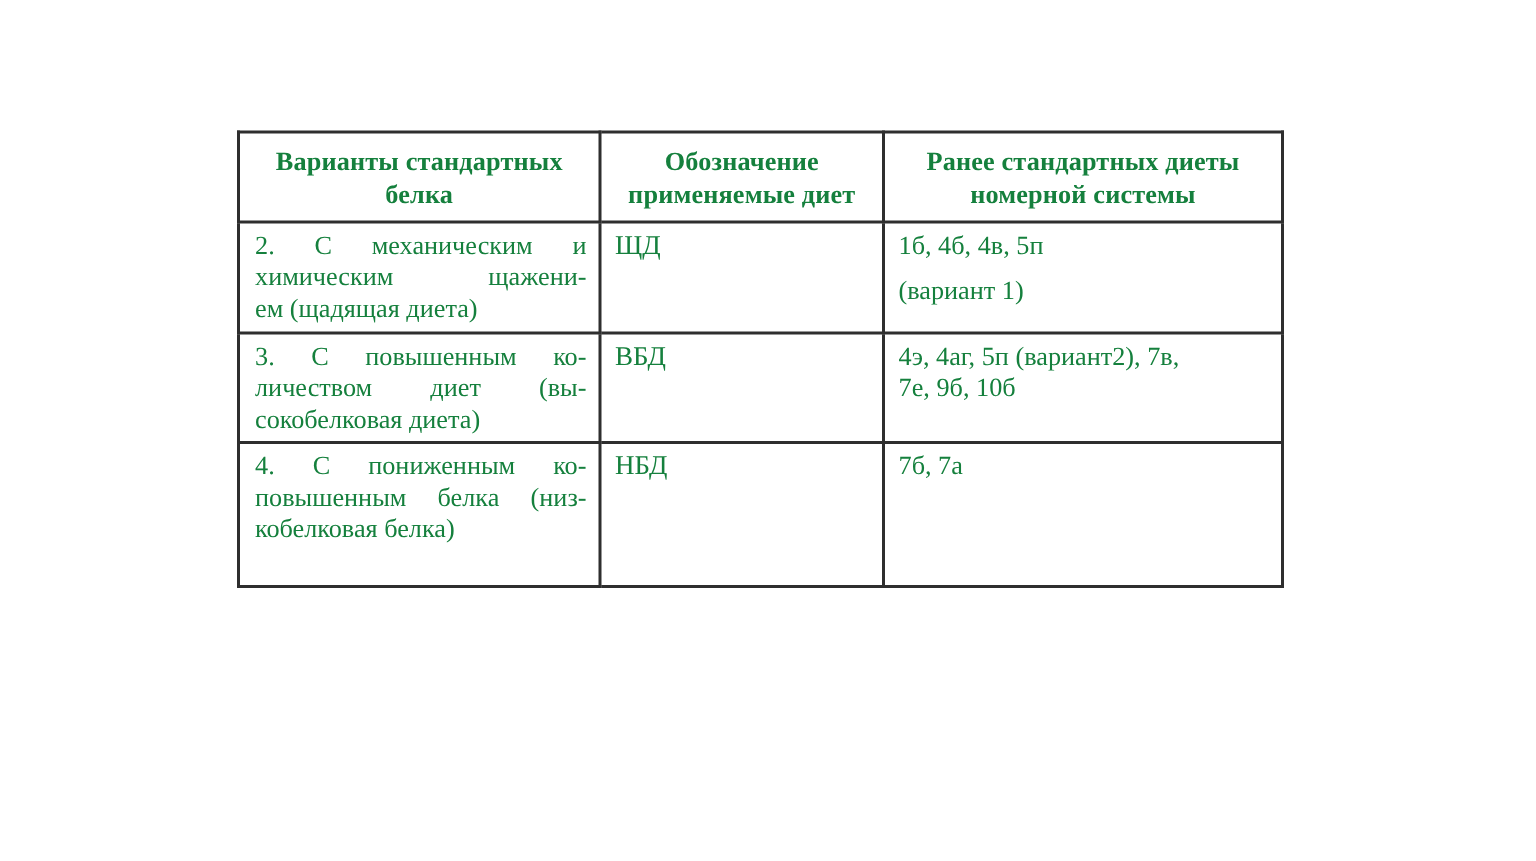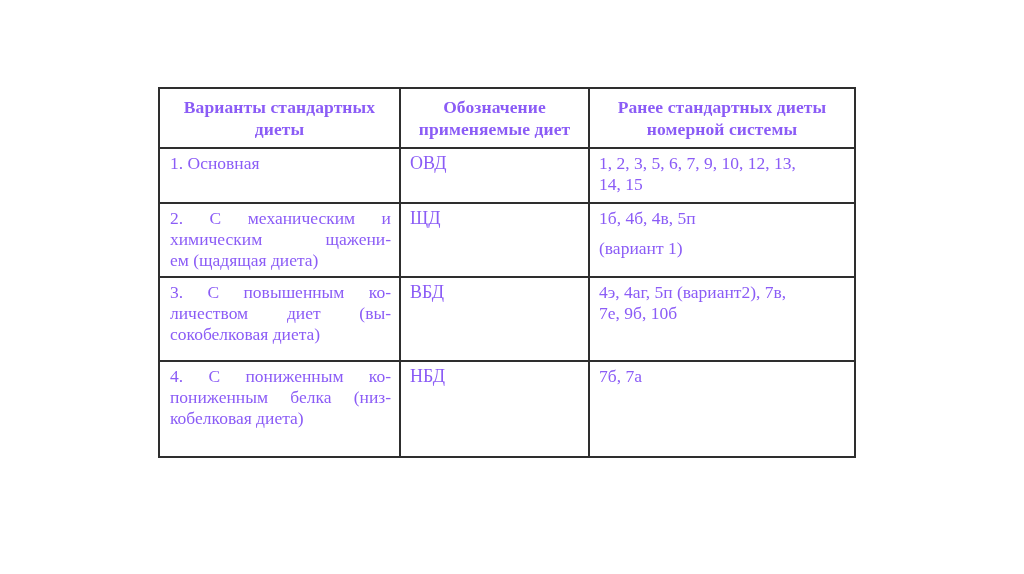--- a/index.html
+++ b/index.html
@@ -18,36 +18,36 @@
     background: #ffffff;
   }
   table.diet-table {
     position: absolute;
     left: 158px;
     top: 87px;
     width: 696px;
     border-collapse: collapse;
     table-layout: fixed;
     background: #ffffff;
-    color: #8b5cf6;
+    color: #15803d;
   }
   .diet-table col.c1 { width: 241px; }
   .diet-table col.c2 { width: 189px; }
   .diet-table col.c3 { width: 266px; }
 
   .diet-table th,
   .diet-table td {
     border: 2px solid #2e2e2e;
     vertical-align: top;
     overflow: hidden;
   }
   .diet-table thead tr { height: 60px; }
   .diet-table tbody tr.r0 { height: 55px; }
   .diet-table tbody tr.r1 { height: 74px; }
-  .diet-table tbody tr.r2 { height: 84px; font-family: Liberation Serif, serif; }
+  .diet-table tbody tr.r2 { height: 73px; font-family: Liberation Serif, serif; }
   .diet-table tbody tr.r3 { height: 96px; }
   .diet-table tbody tr.r4 { height: 41px; }
 
   .diet-table th {
     font-weight: bold;
     font-size: 17.5px;
     line-height: 22px;
     text-align: center;
     vertical-align: middle;
     padding: 2px 4px;
@@ -87,43 +87,33 @@
   <table class="diet-table">
     <colgroup>
       <col class="c1">
       <col class="c2">
       <col class="c3">
     </colgroup>
     <thead>
       <tr>
           <th>
             <div class="line">Варианты стандартных</div>
-            <div class="line">диеты</div>
+            <div class="line">белка</div>
           </th>
           <th>
             <div class="line">Обозначение</div>
             <div class="line">применяемые диет</div>
           </th>
           <th>
             <div class="line">Ранее стандартных диеты</div>
             <div class="line">номерной системы</div>
           </th>
         </tr>
     </thead>
     <tbody>
-        <tr class="r0">
-          <td class="cell-variant">
-            <div class="line">1. Основная</div>
-          </td>
-          <td class="cell-code">ОВД</td>
-          <td class="cell-diets">
-            <div class="line">1, 2, 3, 5, 6, 7, 9, 10, 12, 13,</div>
-            <div class="line">14, 15</div>
-          </td>
-        </tr>
         <tr class="r1">
           <td class="cell-variant">
             <div class="line">2. С механическим и</div>
             <div class="line">химическим щажени-</div>
             <div class="line">ем (щадящая диета)</div>
           </td>
           <td class="cell-code">ЩД</td>
           <td class="cell-diets spaced">
             <div class="line">1б, 4б, 4в, 5п</div>
             <div class="line">(вариант 1)</div>
@@ -137,22 +127,22 @@
           </td>
           <td class="cell-code">ВБД</td>
           <td class="cell-diets">
             <div class="line">4э, 4аг, 5п (вариант2), 7в,</div>
             <div class="line">7е, 9б, 10б</div>
           </td>
         </tr>
         <tr class="r3">
           <td class="cell-variant">
             <div class="line">4. С пониженным ко-</div>
-            <div class="line">пониженным белка (низ-</div>
-            <div class="line">кобелковая диета)</div>
+            <div class="line">повышенным белка (низ-</div>
+            <div class="line">кобелковая белка)</div>
           </td>
           <td class="cell-code">НБД</td>
           <td class="cell-diets">
             <div class="line">7б, 7а</div>
           </td>
         </tr>
       </tbody>
   </table>
 </div>
 

